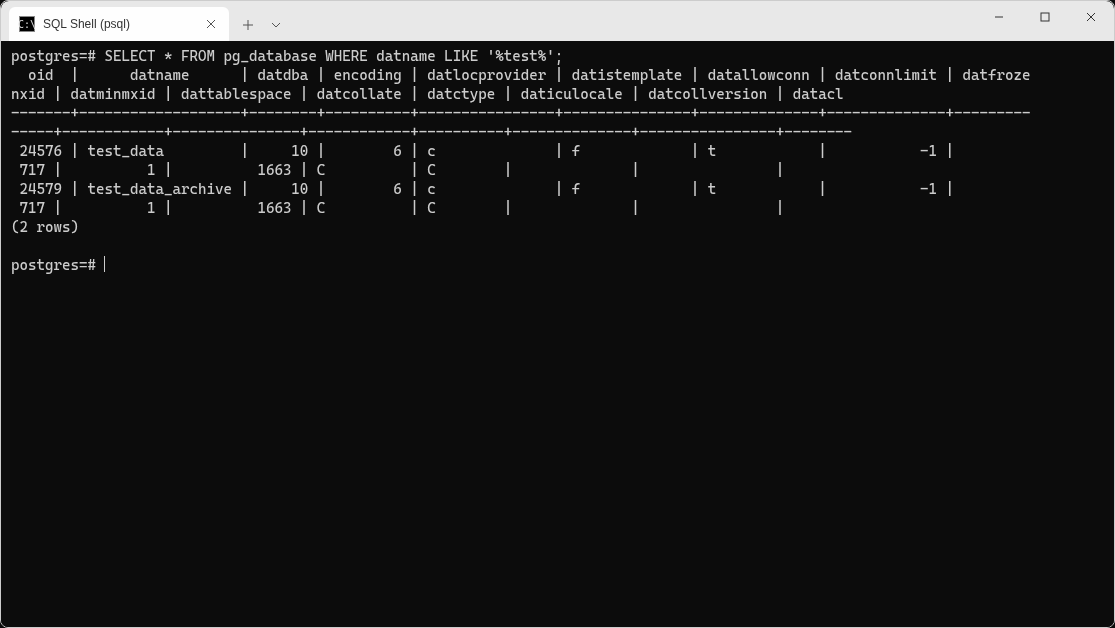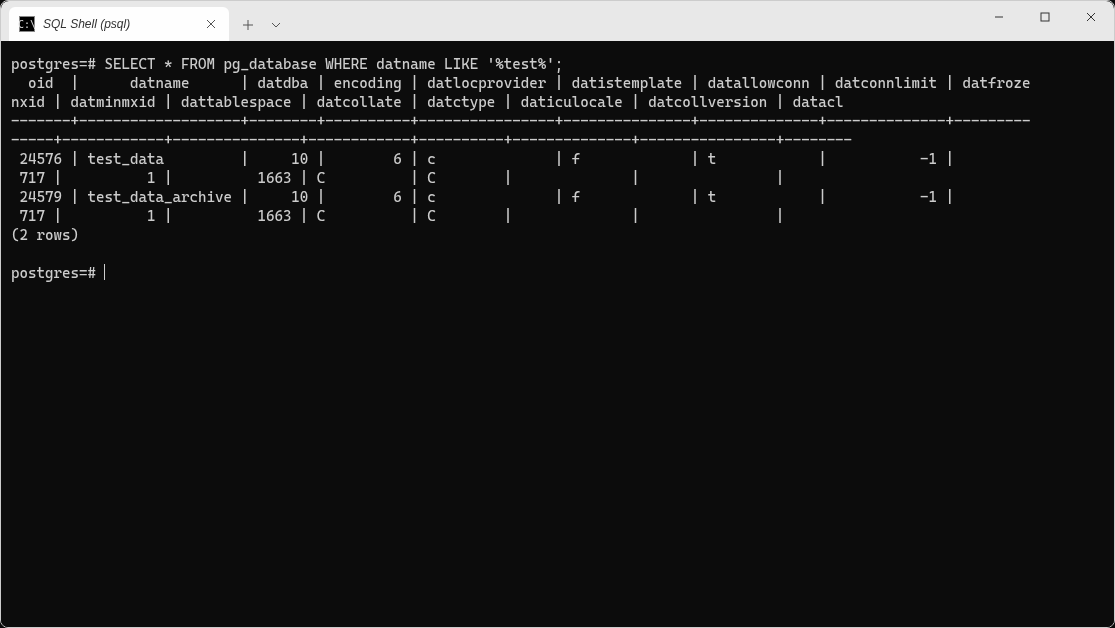--- a/index.html
+++ b/index.html
@@ -52,21 +52,20 @@
       align-items: center;
       justify-content: center;
       font-size: 10px;
       background: #000;
       color: #ddd;
       border: 1px solid #888;
       font-family: monospace;
     }
     .tab-title {
       flex: 1;
-      font-style: italic;
     }
     .tab-close {
       width: 16px;
       height: 16px;
       display: flex;
       align-items: center;
       justify-content: center;
       font-size: 13px;
       color: #555;
       cursor: pointer;
@@ -114,21 +113,21 @@
     }
     .win-btn svg {
       width: 10px;
       height: 10px;
     }
     .terminal {
       background: #0c0c0c;
       color: #cccccc;
       font-size: 14.5px;
       line-height: 19px;
-      padding: 14px 10px;
+      padding: 6px 10px;
       white-space: pre;
       font-family: 'Cascadia Mono', 'Consolas', monospace;
       height: calc(100% - 40px);
       overflow: hidden;
       letter-spacing: 0px;
     }
     .cursor {
       display: inline-block;
       width: 1px;
       height: 16px;

